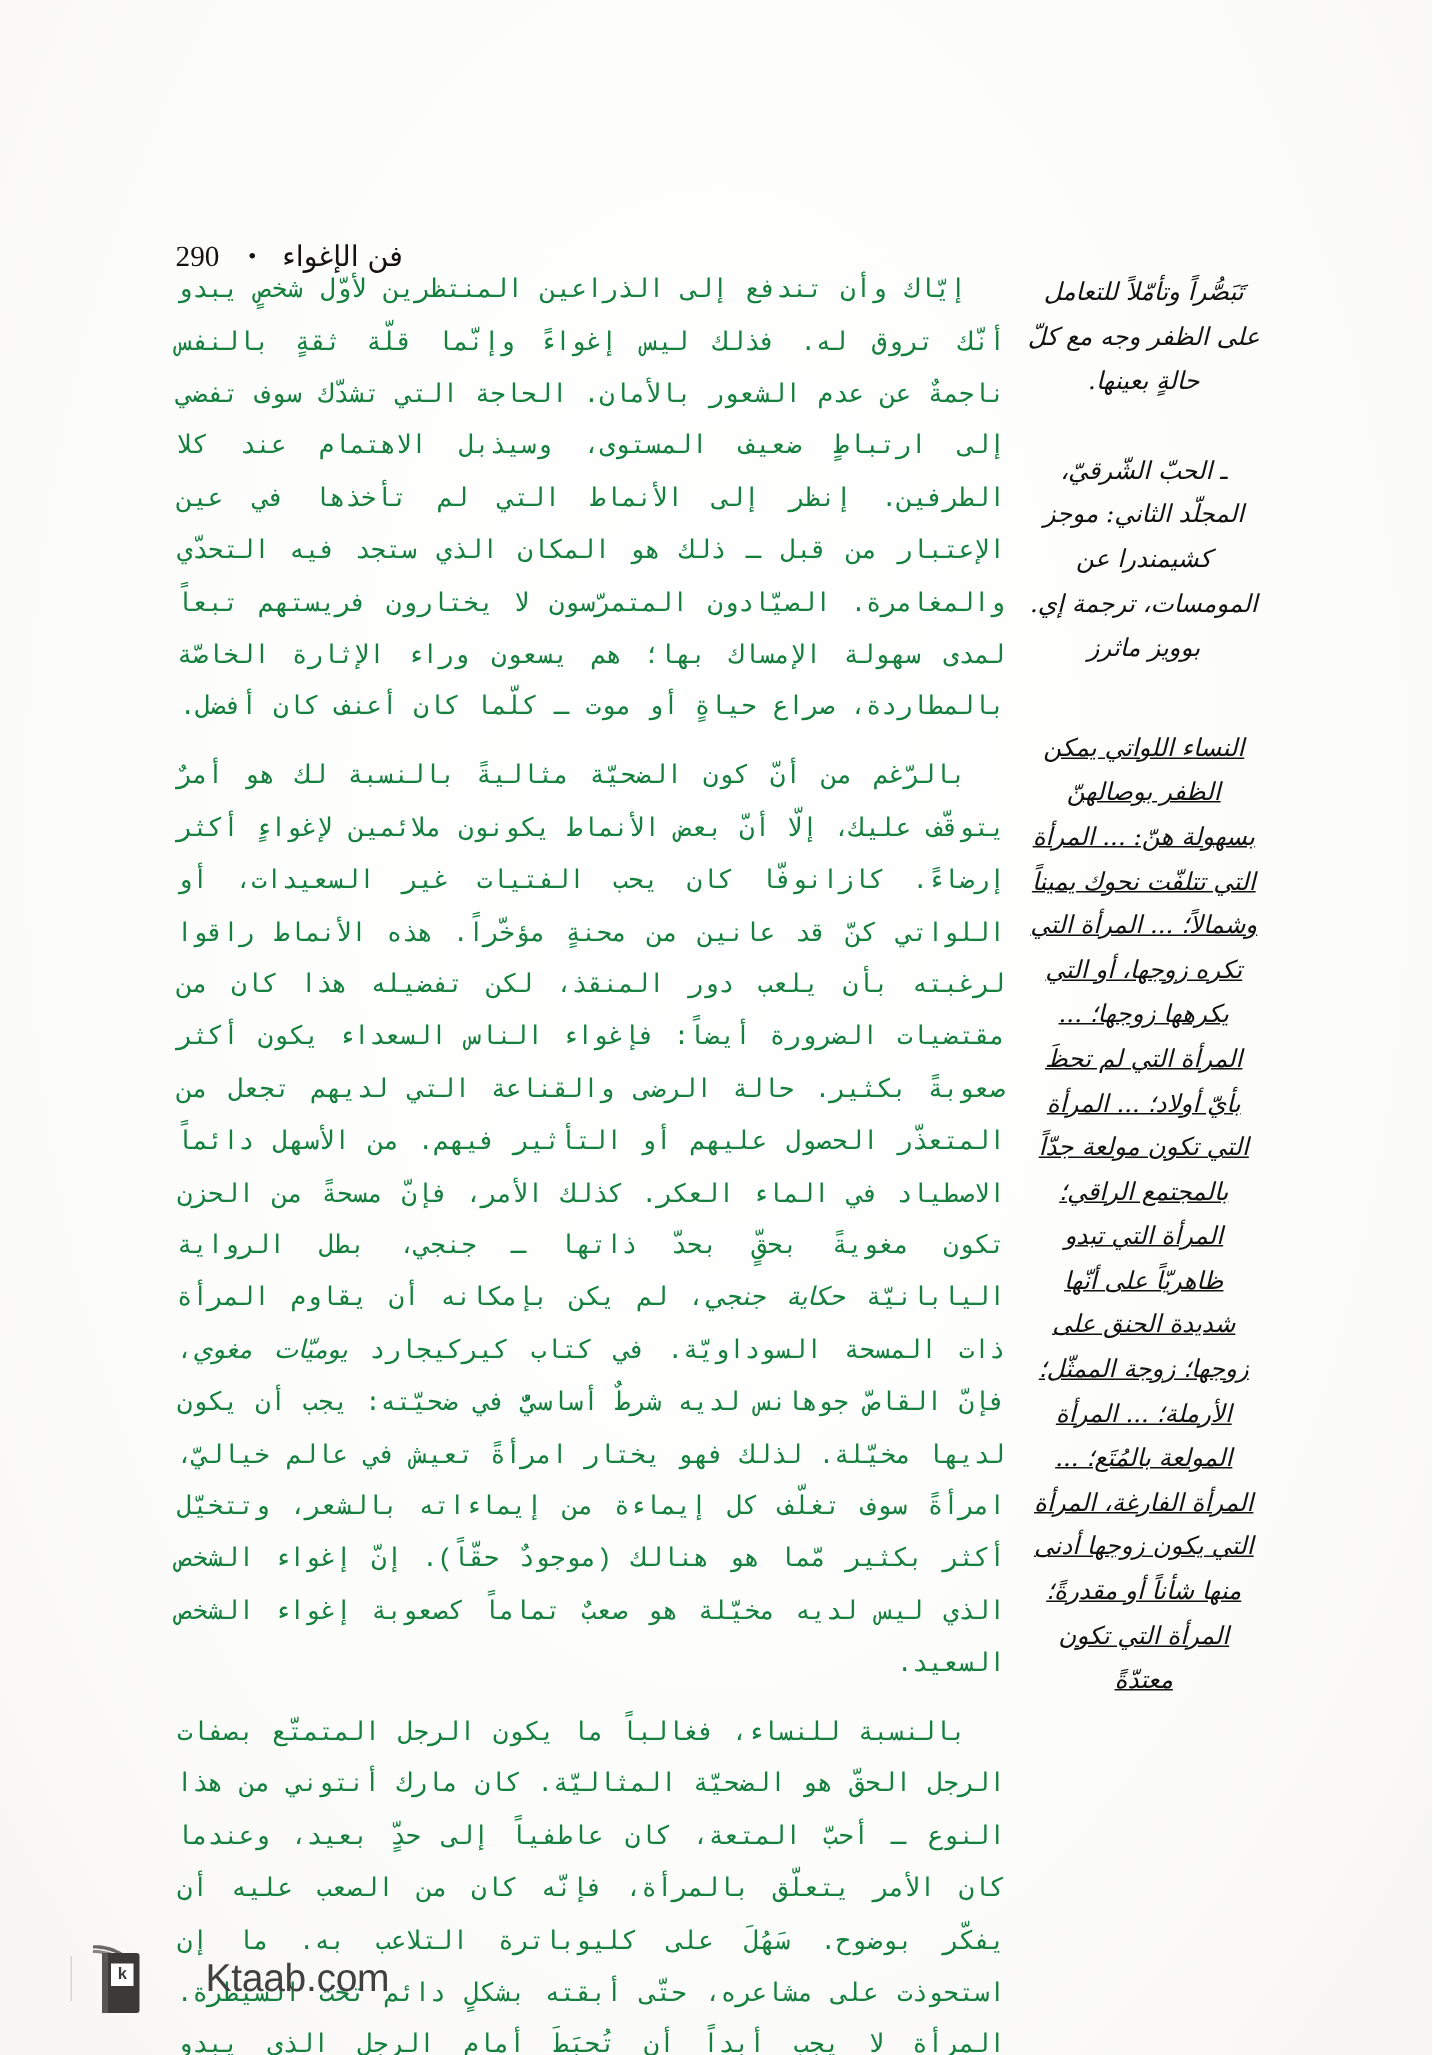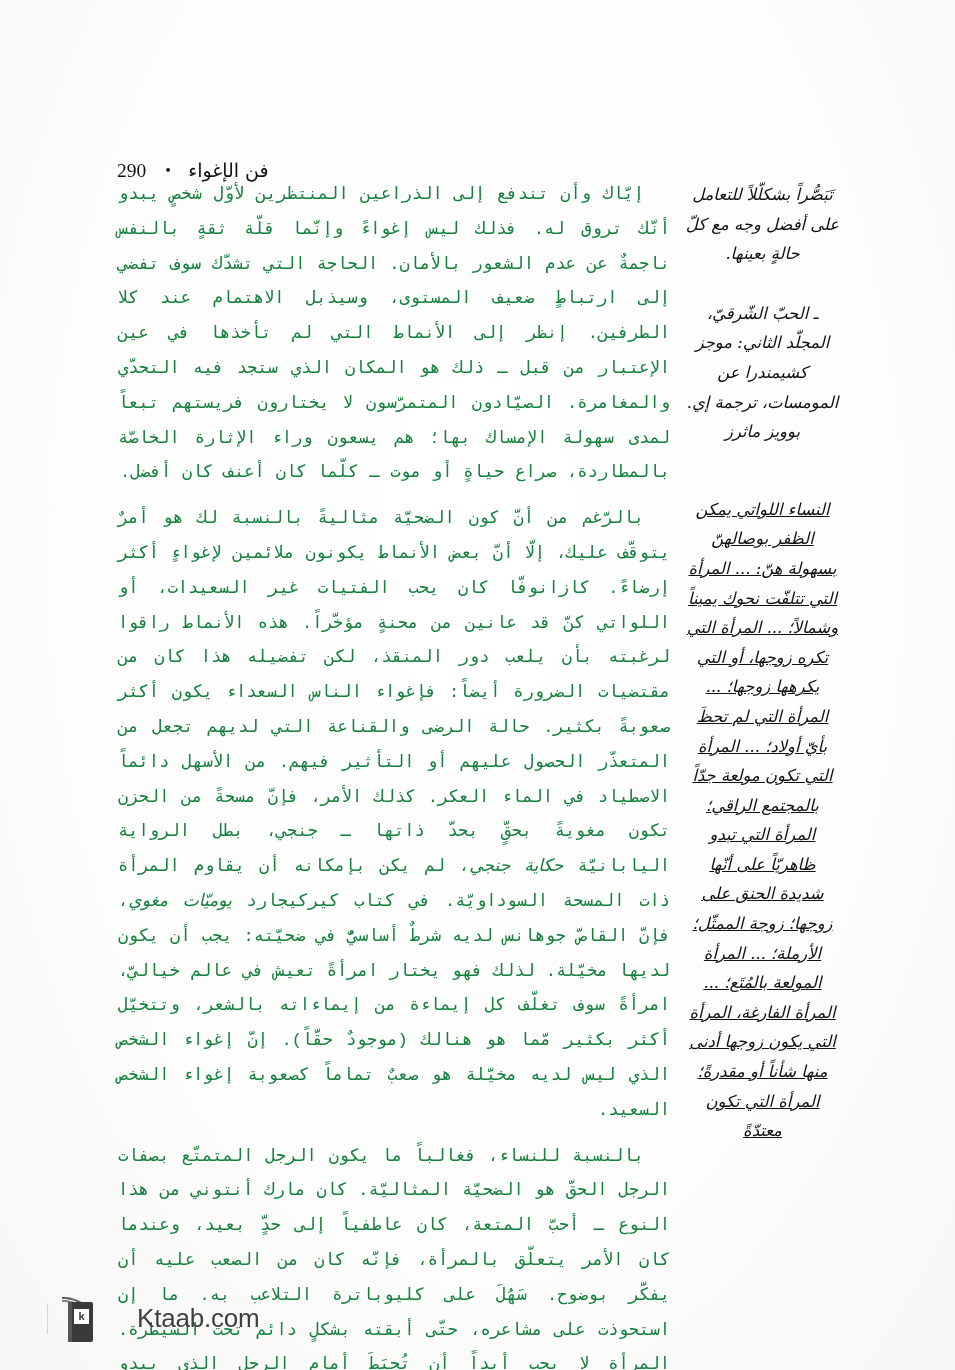--- a/index.html
+++ b/index.html
@@ -115,21 +115,21 @@
     line-height: 29.6px;
     color: #121111;
   }
   .margin-note {
     margin: 0 0 0 0;
   }
   .note-quote {
     margin-bottom: 30px;
   }
   .note-source {
-    margin-bottom: 48px;
+    margin-bottom: 37px;
   }
   .note-long {
     margin-bottom: 0;
     text-decoration: underline;
   }
 
   
   .watermark {
     position: absolute;
     left: 62px;
@@ -215,21 +215,21 @@
 
     <div class="columns">
 
       <div class="body-col">
         <p>إيّاك وأن تندفع إلى الذراعين المنتظرين لأوّل شخصٍ يبدو أنّك تروق له. فذلك ليس إغواءً وإنّما قلّة ثقةٍ بالنفس ناجمةٌ عن عدم الشعور بالأمان. الحاجة التي تشدّك سوف تفضي إلى ارتباطٍ ضعيف المستوى، وسيذبل الاهتمام عند كلا الطرفين. إنظر إلى الأنماط التي لم تأخذها في عين الإعتبار من قبل ـ ذلك هو المكان الذي ستجد فيه التحدّي والمغامرة. الصيّادون المتمرّسون لا يختارون فريستهم تبعاً لمدى سهولة الإمساك بها؛ هم يسعون وراء الإثارة الخاصّة بالمطاردة، صراع حياةٍ أو موت ـ كلّما كان أعنف كان أفضل.</p>
         <p>بالرّغم من أنّ كون الضحيّة مثاليةً بالنسبة لك هو أمرٌ يتوقّف عليك، إلّا أنّ بعض الأنماط يكونون ملائمين لإغواءٍ أكثر إرضاءً. كازانوفّا كان يحب الفتيات غير السعيدات، أو اللواتي كنّ قد عانين من محنةٍ مؤخّراً. هذه الأنماط راقوا لرغبته بأن يلعب دور المنقذ، لكن تفضيله هذا كان من مقتضيات الضرورة أيضاً: فإغواء الناس السعداء يكون أكثر صعوبةً بكثير. حالة الرضى والقناعة التي لديهم تجعل من المتعذّر الحصول عليهم أو التأثير فيهم. من الأسهل دائماً الاصطياد في الماء العكر. كذلك الأمر، فإنّ مسحةً من الحزن تكون مغويةً بحقٍّ بحدّ ذاتها ـ جنجي، بطل الرواية اليابانيّة <span class="ital">حكاية جنجي</span>، لم يكن بإمكانه أن يقاوم المرأة ذات المسحة السوداويّة. في كتاب كيركيجارد <span class="ital">يوميّات مغوي</span>، فإنّ القاصّ جوهانس لديه شرطٌ أساسيٌّ في ضحيّته: يجب أن يكون لديها مخيّلة. لذلك فهو يختار امرأةً تعيش في عالم خياليّ، امرأةً سوف تغلّف كل إيماءة من إيماءاته بالشعر، وتتخيّل أكثر بكثير مّما هو هنالك (موجودٌ حقّاً). إنّ إغواء الشخص الذي ليس لديه مخيّلة هو صعبٌ تماماً كصعوبة إغواء الشخص السعيد.</p>
         <p>بالنسبة للنساء، فغالباً ما يكون الرجل المتمتّع بصفات الرجل الحقّ هو الضحيّة المثاليّة. كان مارك أنتوني من هذا النوع ـ أحبّ المتعة، كان عاطفياً إلى حدٍّ بعيد، وعندما كان الأمر يتعلّق بالمرأة، فإنّه كان من الصعب عليه أن يفكّر بوضوح. سَهُلَ على كليوباترة التلاعب به. ما إن استحوذت على مشاعره، حتّى أبقته بشكلٍ دائم تحت السيطرة. المرأة لا يجب أبداً أن تُحبَطَ أمام الرجل الذي يبدو عدوانياً بشكلٍ زائد. هو غالباً ما يكون الضحيّة المثاليّة. من السهل، باستخدام بعض الخدع المغناجيّة، أن تديري العدوانية</p>
       </div>
 
       <div class="margin-col">
-        <p class="margin-note note-quote">تَبَصُّراً بشكلّلاً للتعامل على أفضل وجه مع كلّ حالةٍ بعينها.</p>
+        <p class="margin-note note-quote">تَبَصُّراً وتأمّلاً للتعامل على الظفر وجه مع كلّ حالةٍ بعينها.</p>
         <p class="margin-note note-source">ـ الحبّ الشّرقيّ، المجلّد الثاني: موجز كشيمندرا عن المومسات، ترجمة إي. بوويز ماثرز</p>
         <p class="margin-note note-long">النساء اللواتي يمكن الظفر بوصالهنّ بسهولة هنّ: ... المرأة التي تتلفّت نحوك يميناً وشمالاً؛ ... المرأة التي تكره زوجها، أو التي يكرهها زوجها؛ ... المرأة التي لم تحظَ بأيّ أولاد؛ ... المرأة التي تكون مولعة جدّاً بالمجتمع الراقي؛ المرأة التي تبدو ظاهريّاً على أنّها شديدة الحنق على زوجها؛ زوجة الممثّل؛ الأرملة؛ ... المرأة المولعة بالمُتَع؛ ... المرأة الفارغة، المرأة التي يكون زوجها أدنى منها شأناً أو مقدرةً؛ المرأة التي تكون معتدّةً</p>
       </div>
 
     </div>
 
     <div class="gutter-mark"></div>
     <div class="watermark">
       <span class="wm-logo">
         <svg class="wm-pages" viewBox="0 0 22 12" xmlns="http://www.w3.org/2000/svg" aria-hidden="true">

